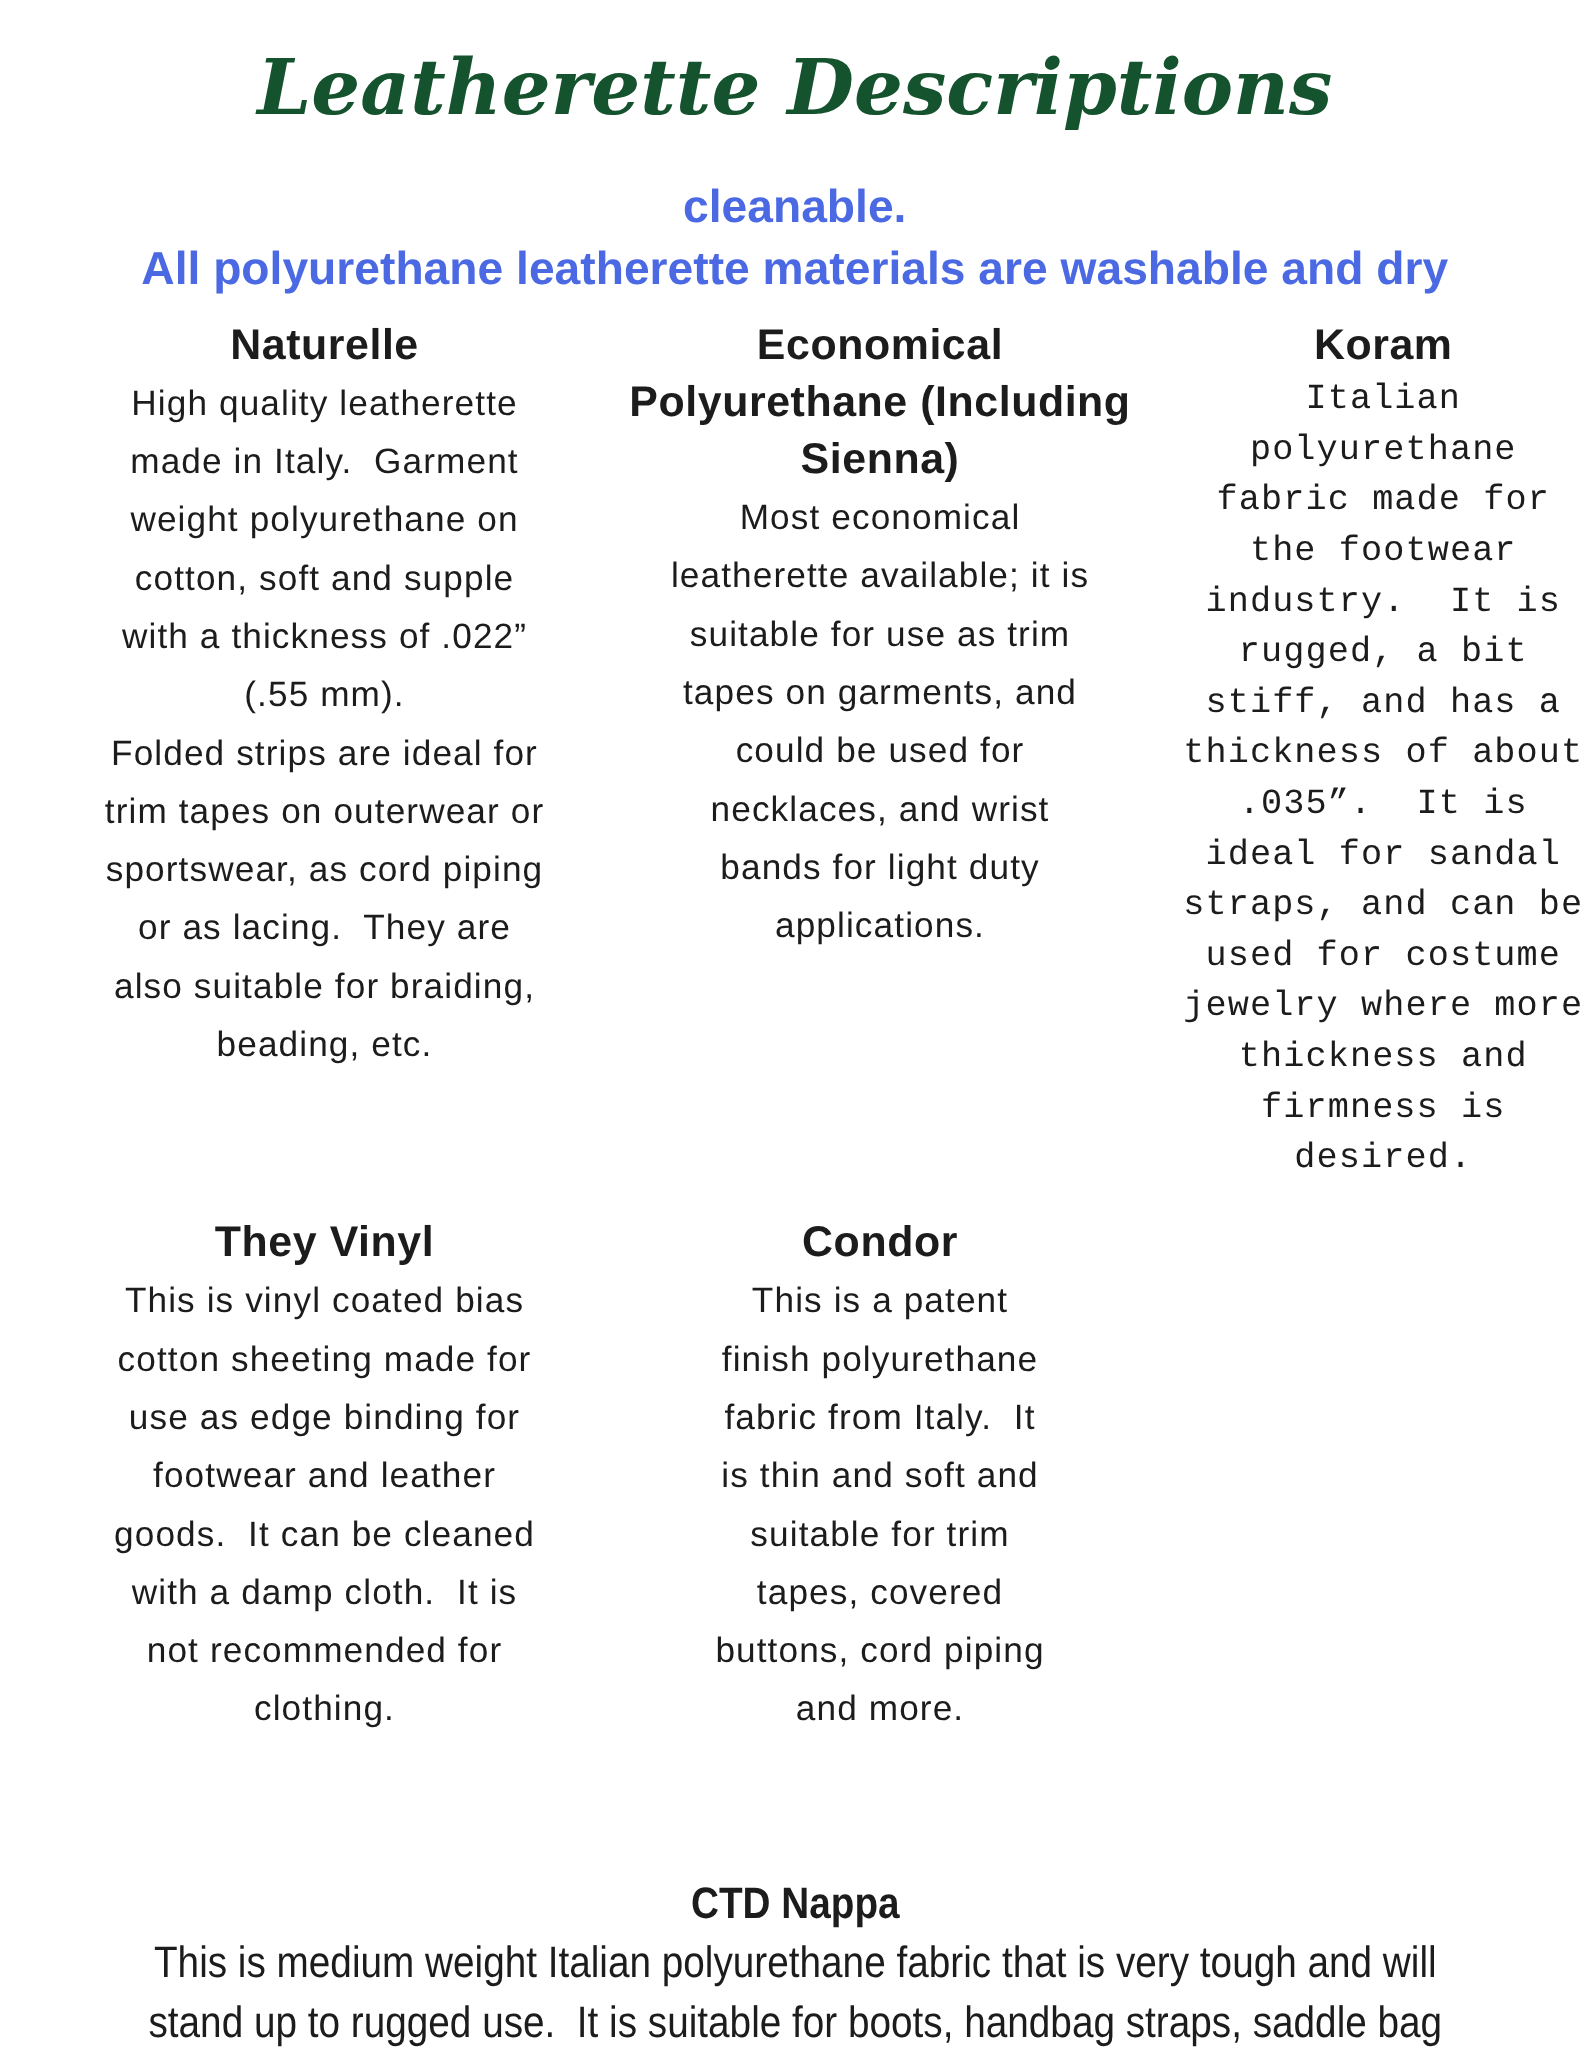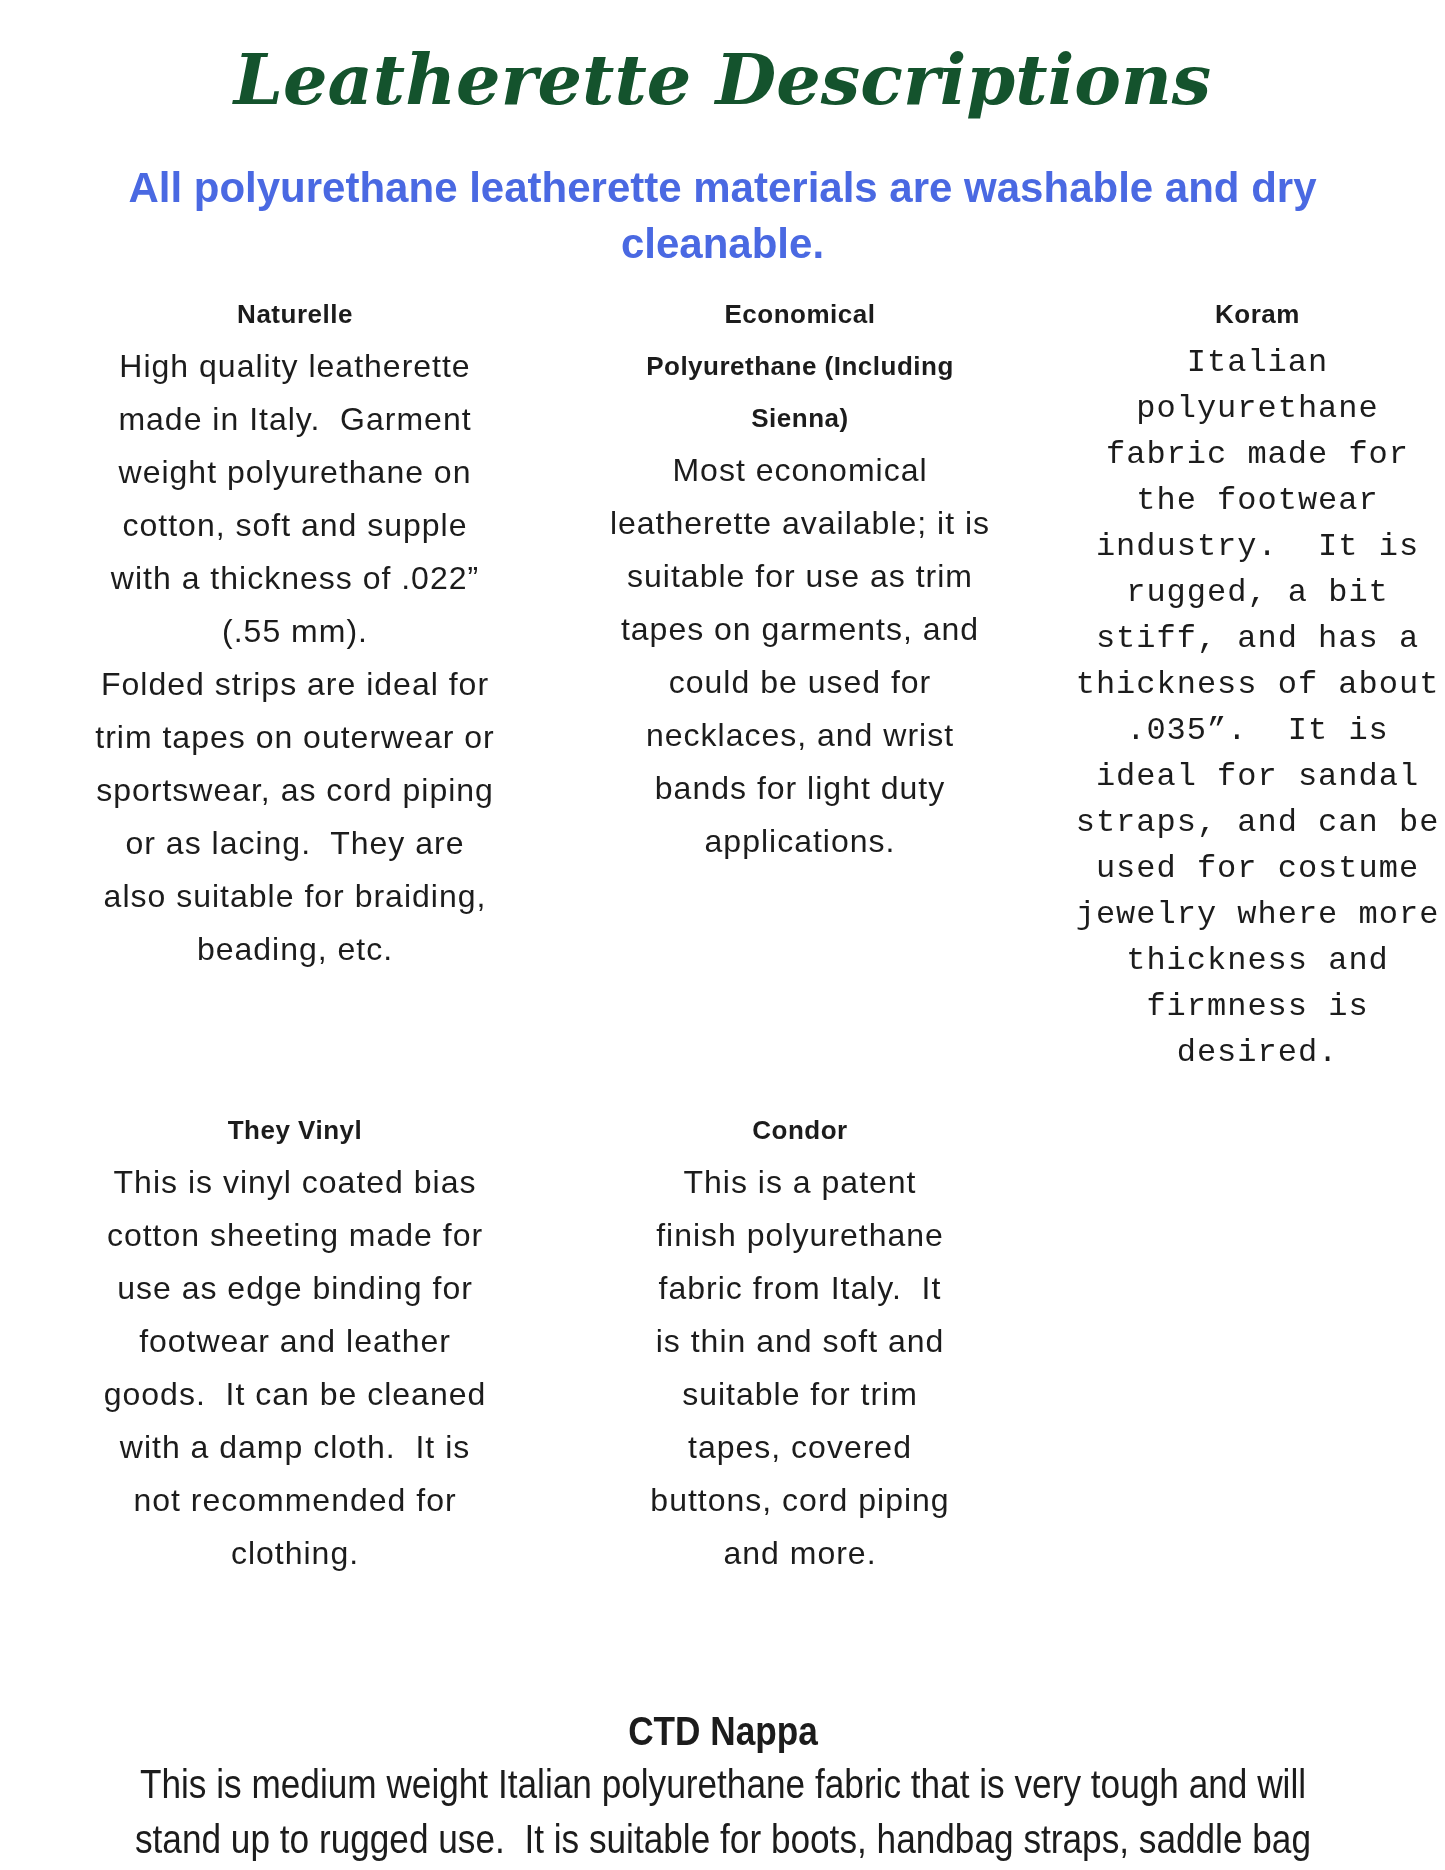--- a/index.html
+++ b/index.html
@@ -34,21 +34,21 @@
   }
   .subtitle div { white-space: nowrap; }
   .grid {
     display: grid;
     grid-template-columns: 470px 540px 375px;
     margin: 16px 0 0 60px;
     row-gap: 28px;
   }
   .cell { text-align: center; }
   .sec-title {
-    font-size: 26px;
+    font-size: 39px;
     line-height: 52px;
     font-weight: bold;
     margin: 0;
     white-space: pre-wrap;
     letter-spacing: 0.5px;
     color: #1c1c1c;
   }
   .desc {
     font-size: 32px;
     line-height: 53px;
@@ -80,22 +80,22 @@
     letter-spacing: 0;
     max-width: none;
   }
 </style>
 </head>
 <body>
 
 <h1 class="title">Leatherette Descriptions</h1>
 
 <div class="subtitle">
+  <div>cleanable.</div>
   <div>All polyurethane leatherette materials are washable and dry</div>
-  <div>cleanable.</div>
 </div>
 
 <div class="grid">
   <div class="cell c1">
     <h3 class="sec-title">Naturelle</h3>
     <p class="desc">High quality leatherette made in Italy.  Garment weight polyurethane on cotton, soft and supple with a thickness of .022” (.55 mm).
 Folded strips are ideal for trim tapes on outerwear or sportswear, as cord piping or as lacing.  They are also suitable for braiding, beading, etc.</p>
   </div>
   <div class="cell c2">
     <h3 class="sec-title">Economical

